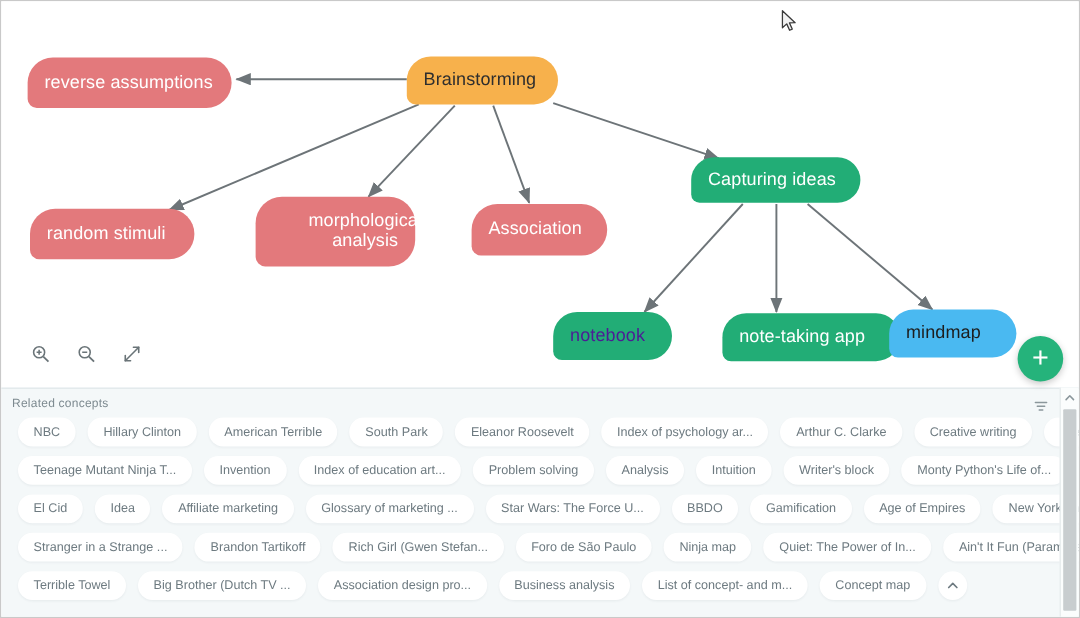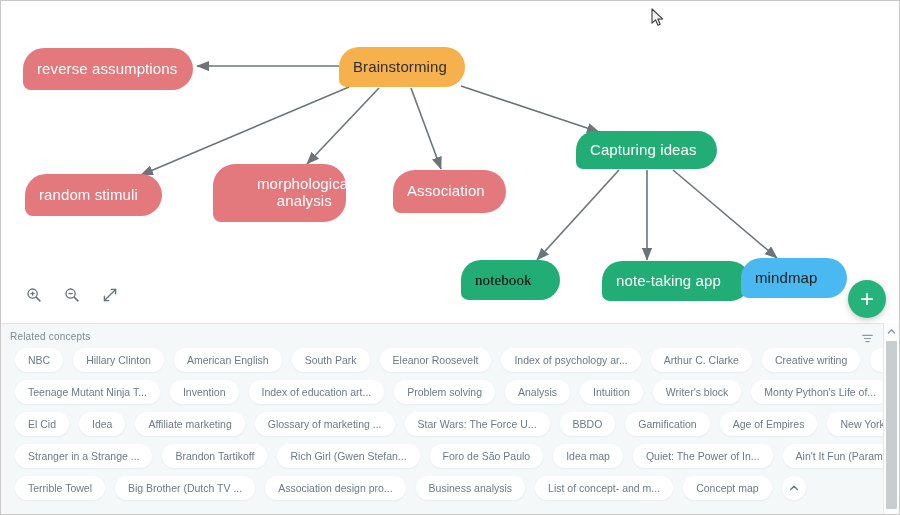--- a/index.html
+++ b/index.html
@@ -247,21 +247,21 @@
         </div>
         <div class="node" style="left: 212px; top: 163px; width: 133px; height: 58px; background: rgb(227, 121, 124); color: rgb(255, 255, 255); padding-left: 44px;">
           <span>morphological analysis</span>
         </div>
         <div class="node" style="left: 392px; top: 169px; width: 113px; height: 43px; background: rgb(227, 121, 124); color: rgb(255, 255, 255);">
           <span>Association</span>
         </div>
         <div class="node" style="left: 575px; top: 130px; width: 141px; height: 38px; background: rgb(34, 173, 118); color: rgb(255, 255, 255);">
           <span>Capturing ideas</span>
         </div>
-        <div class="node" style="left: 460px; top: 259px; width: 99px; height: 40px; background: rgb(34, 173, 118); color: #000000; font-family: Liberation Serif, serif;">
+        <div class="node" style="left: 460px; top: 259px; width: 99px; height: 40px; background: rgb(34, 173, 118); color: #4c1d95;">
           <span>notebook</span>
         </div>
         <div class="node" style="left: 573px; top: 260px; width: 148px; height: 40px; background: rgb(34, 173, 118); color: rgb(255, 255, 255); margin-left: 28px;">
           <span>note-taking app</span>
         </div>
         <div class="node" style="left: 740px; top: 257px; width: 106px; height: 40px; background: rgb(74, 185, 241); color: rgb(29, 29, 29);">
           <span>mindmap</span>
         </div>
       </div>
 
@@ -303,21 +303,21 @@
           <line x1="1.8" y1="3.4" x2="11.2" y2="3.4"></line>
           <line x1="3.4" y1="6.5" x2="9.6" y2="6.5"></line>
           <line x1="5.0" y1="9.6" x2="8.0" y2="9.6"></line>
         </svg>
       </div>
     </div>
     <div id="tag-area">
         <div class="tag-row">
           <div class="tag">NBC</div>
           <div class="tag">Hillary Clinton</div>
-          <div class="tag">American English</div>
+          <div class="tag">American Terrible</div>
           <div class="tag">South Park</div>
           <div class="tag">Eleanor Roosevelt</div>
           <div class="tag">Index of psychology ar...</div>
           <div class="tag">Arthur C. Clarke</div>
           <div class="tag">Creative writing</div>
           <div class="tag">Creativity</div>
         </div>
         <div class="tag-row">
           <div class="tag">Teenage Mutant Ninja T...</div>
           <div class="tag">Invention</div>
@@ -337,21 +337,21 @@
           <div class="tag">BBDO</div>
           <div class="tag">Gamification</div>
           <div class="tag">Age of Empires</div>
           <div class="tag">New York energy law</div>
         </div>
         <div class="tag-row">
           <div class="tag">Stranger in a Strange ...</div>
           <div class="tag">Brandon Tartikoff</div>
           <div class="tag">Rich Girl (Gwen Stefan...</div>
           <div class="tag">Foro de São Paulo</div>
-          <div class="tag">Idea map</div>
+          <div class="tag">Ninja map</div>
           <div class="tag">Quiet: The Power of In...</div>
           <div class="tag">Ain't It Fun (Paramore...</div>
         </div>
         <div class="tag-row">
           <div class="tag">Terrible Towel</div>
           <div class="tag">Big Brother (Dutch TV ...</div>
           <div class="tag">Association design pro...</div>
           <div class="tag">Business analysis</div>
           <div class="tag">List of concept- and m...</div>
           <div class="tag">Concept map</div>

